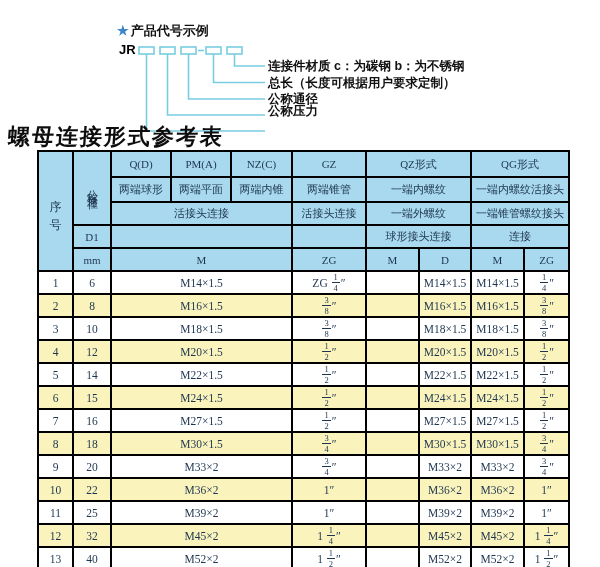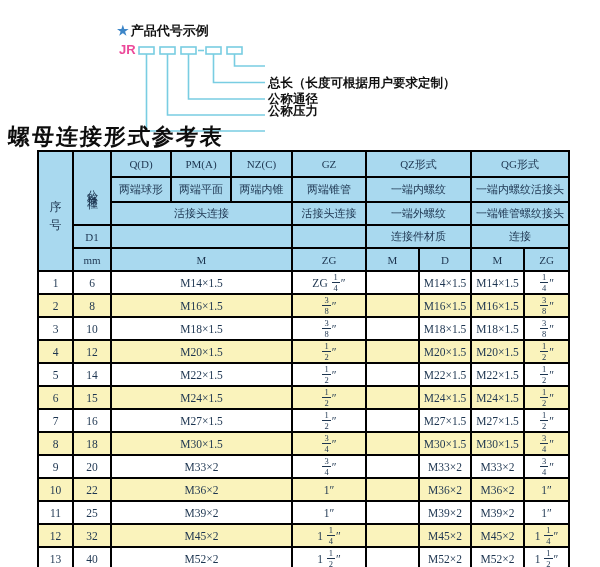--- a/index.html
+++ b/index.html
@@ -8,21 +8,21 @@
     font-family:"Liberation Sans", sans-serif; overflow:hidden;
   }
 
   
   .diagram-svg { position:absolute; left:0; top:0; }
   .ln { stroke:var(--line-color,#79cde2); stroke-width:1.6; fill:none; }
   .code-box { fill:#ffffff; stroke:var(--line-color,#79cde2); stroke-width:1.6; }
 
   .star-line { position:absolute; left:117px; top:22px; font-size:13px; font-weight:bold; color:#111; white-space:nowrap; }
   .star { color:var(--star-color,#3d86c8); margin-right:2px; }
-  .jr-prefix { position:absolute; left:119px; top:42px; font-size:13px; font-weight:bold; color:#ec4899; }
+  .jr-prefix { position:absolute; left:119px; top:42px; font-size:13px; font-weight:bold; color:#000000; }
   .diagram-label { position:absolute; left:268px; font-size:12.5px; font-weight:bold; color:#111; white-space:nowrap; line-height:14px; }
 
   
   .table-title {
     position:absolute; left:8px; top:122px;
     font-family:"DejaVu Serif","Liberation Serif",serif;
     font-size:22px; font-weight:bold; color:#0d0d0d;
     letter-spacing:2px; transform:skewX(-4deg); white-space:nowrap;
   }
 
@@ -76,20 +76,21 @@
     <polyline class="ln" points="188.5,54 188.5,99 265,99"></polyline>
     <polyline class="ln" points="167.5,54 167.5,115 265,115"></polyline>
     <polyline class="ln" points="146.5,54 146.5,131 265,131"></polyline>
   </svg>
 
   <div class="star-line">
     <span class="star">★</span><span>产品代号示例</span>
   </div>
   <div class="jr-prefix">JR</div>
 
+  <div class="diagram-label" style="top:59px">连接件材质  c：为碳钢  b：为不锈钢</div>
   <div class="diagram-label" style="top:76px">总长（长度可根据用户要求定制）</div>
   <div class="diagram-label" style="top:92px">公称通径</div>
   <div class="diagram-label" style="top:104px">公称压力</div>
 
   <div class="table-title">螺母连接形式参考表</div>
 
   <table class="ref">
     <colgroup>
       <col style="width:35px">
         <col style="width:38px">
@@ -124,21 +125,21 @@
       <tr class="hC">
         <th colspan="3">活接头连接</th>
         <th>活接头连接</th>
         <th colspan="2">一端外螺纹</th>
         <th colspan="2">一端锥管螺纹接头</th>
       </tr>
       <tr class="hD">
         <th>D1</th>
         <th colspan="3"></th>
         <th></th>
-        <th colspan="2">连接件材质</th>
+        <th colspan="2">球形接头连接</th>
         <th colspan="2">连接</th>
       </tr>
       <tr class="hE">
         <th>mm</th>
         <th colspan="3">M</th>
         <th>ZG</th>
         <th>M</th>
         <th>D</th>
         <th>M</th>
         <th>ZG</th>

